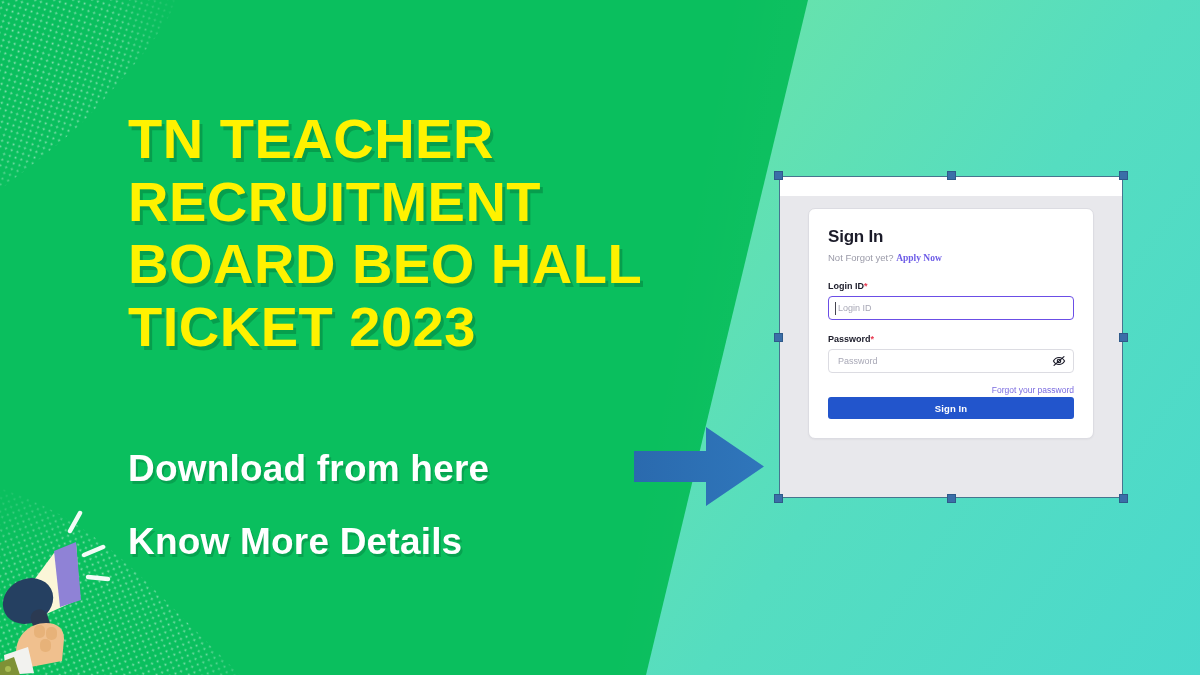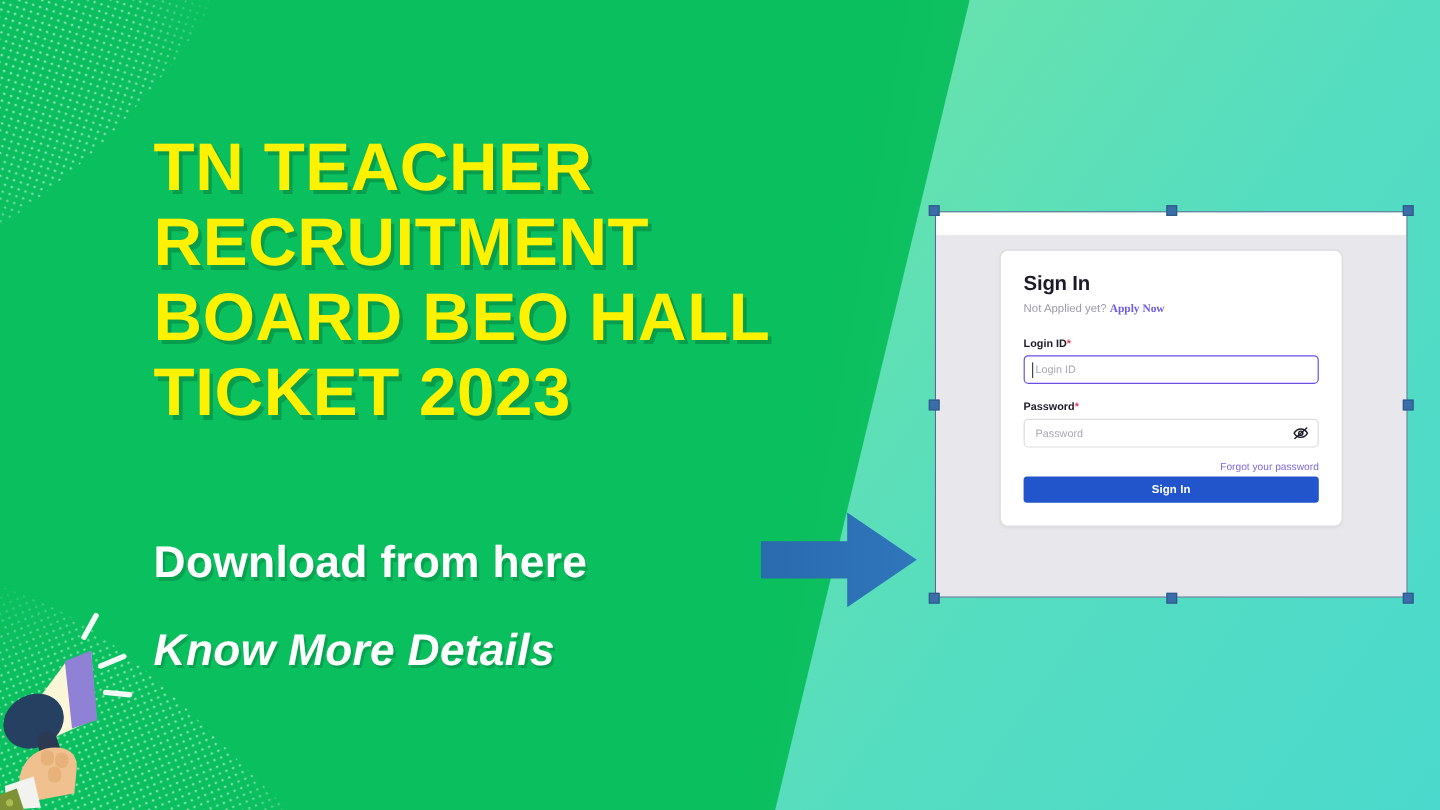--- a/index.html
+++ b/index.html
@@ -76,21 +76,21 @@
     left: 128px;
     width: 620px;
     color: #ffffff;
     font-size: 37px;
     font-weight: 800;
     line-height: 1.05;
     letter-spacing: 0.2px;
     text-shadow: 2px 3px 0 rgba(0,90,45,0.28);
   }
   .subline-1 { top: 450px; }
-  .subline-2 { top: 523px; font-style: italic; }
+  .subline-2 { top: 523px; }
 
   
   .arrow {
     position: absolute;
     left: 634px;
     top: 424px;
     width: 130px;
     height: 85px;
   }
 
@@ -101,21 +101,21 @@
     bottom: 0px;
     width: 126px;
     height: 172px;
   }
 
   
   .shot-wrap {
     position: absolute;
     left: 779px;
     top: 176px;
-    width: 394px;
+    width: 344px;
     height: 322px;
   }
   .shot-frame {
     position: absolute;
     inset: 0;
     border: 1.5px solid #46758f;
     box-sizing: border-box;
     background: #e8e8ec;
     overflow: hidden;
   }
@@ -341,21 +341,21 @@
   <div class="shot-wrap">
     <div class="shot-frame">
       <div class="shot-topbar"></div>
       <div class="shot-body">
 
         <div class="signin-card">
 
           <div class="signin-title">Sign In</div>
 
           <div class="signin-sub">
-            <span>Not Applied yet?</span>
+            <span>Not Forgot yet?</span>
             <a href="#">Apply Now</a>
           </div>
 
           <div class="field-label">
             <span>Login ID</span><span class="req">*</span>
           </div>
           <div class="field field-login">
             <span class="caret"></span>
             <span class="field-ph">Login ID</span>
           </div>

